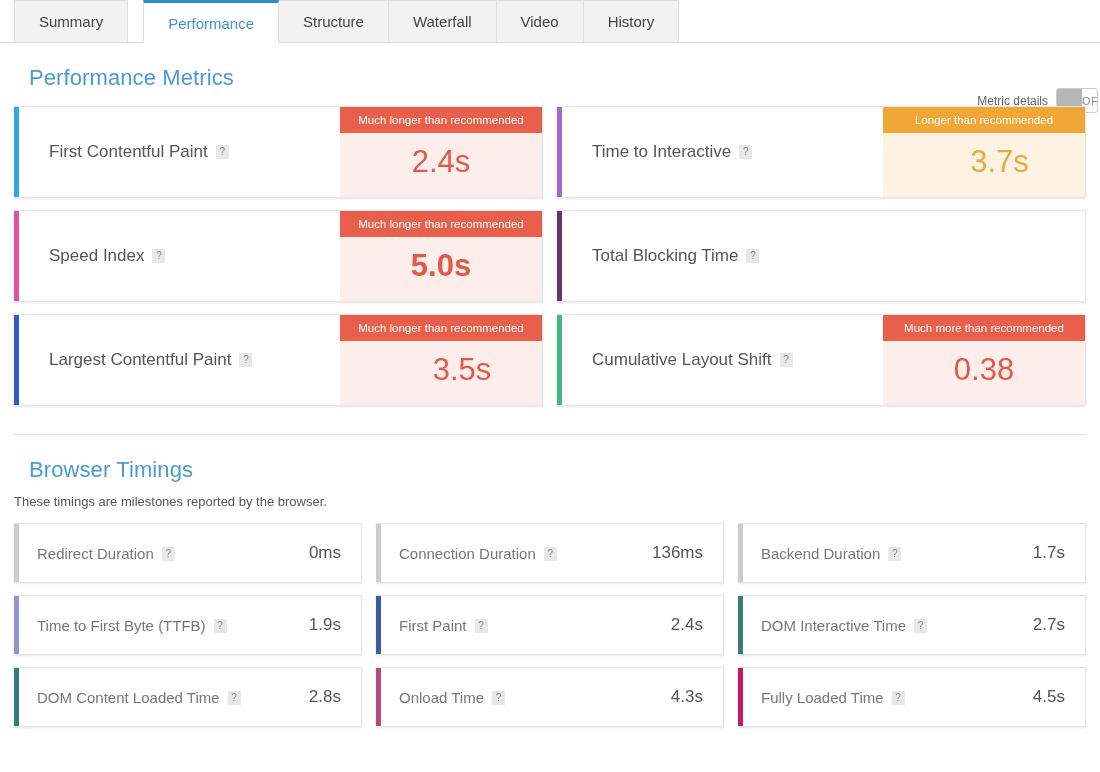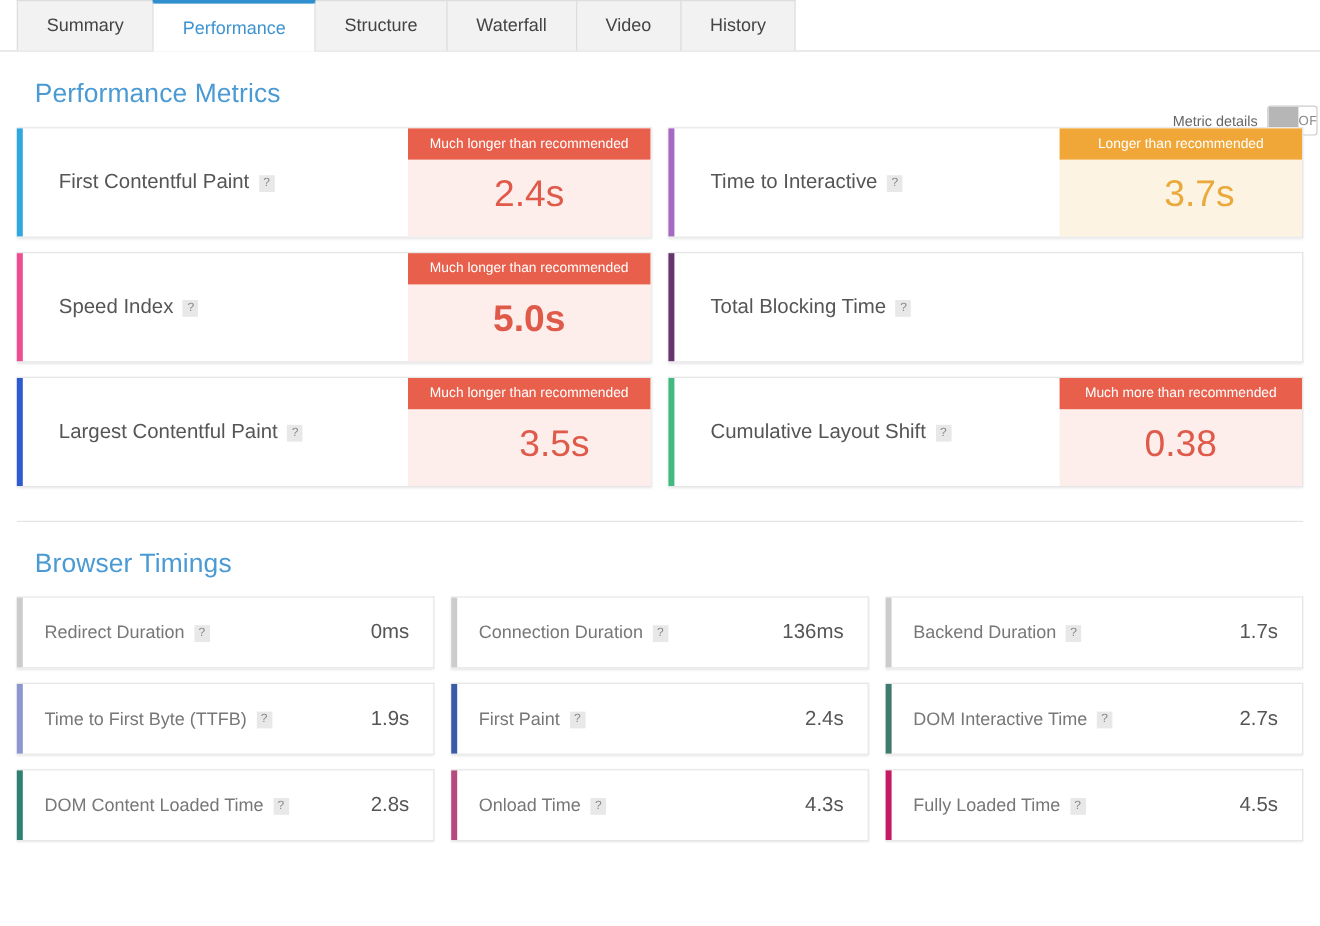--- a/index.html
+++ b/index.html
@@ -44,20 +44,21 @@
     cursor: pointer;
     white-space: nowrap;
   }
   .tab.active {
     background: #ffffff;
     color: #3e94d1;
     border-top: 3px solid #2e8ece;
     height: 43px;
     margin-bottom: -1px;
     z-index: 3;
+    margin-left: 16px;
   }
 
   
   .section-title {
     color: #4a9ad4;
     font-size: 22px;
     font-weight: normal;
     padding: 0 0 0 29px;
     letter-spacing: 0.1px;
   }
@@ -305,20 +306,21 @@
           <div class="metric-badge" style="background: rgb(232, 96, 76);">Much more than recommended</div>
           <div class="metric-value" style="color: rgb(224, 90, 74);">0.38</div>
         </div>
       </div>
     </div>
 
   <div class="divider"></div>
 
   <h2 class="section-title" id="bt-title">Browser Timings</h2>
 
+  <p class="section-sub" id="bt-sub">These timings are milestones reported by the browser.</p>
 
   <div class="timings-grid" id="timings-grid">
       <div class="timing-card">
         <div class="timing-accent" style="background: rgb(204, 204, 204);"></div>
         <div class="timing-label">Redirect Duration<span class="help">?</span></div>
         <div class="timing-value">0ms</div>
       </div>
       <div class="timing-card">
         <div class="timing-accent" style="background: rgb(204, 204, 204);"></div>
         <div class="timing-label">Connection Duration<span class="help">?</span></div>

